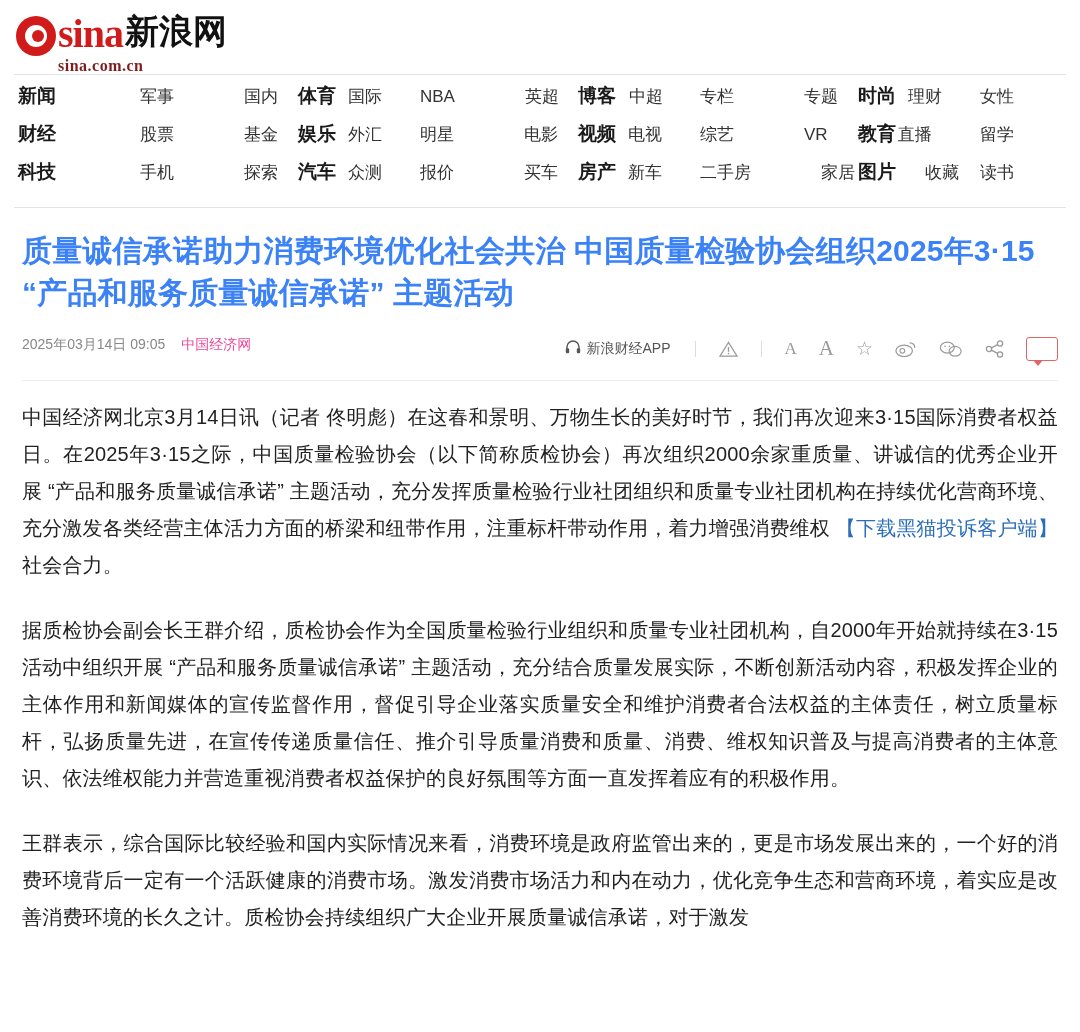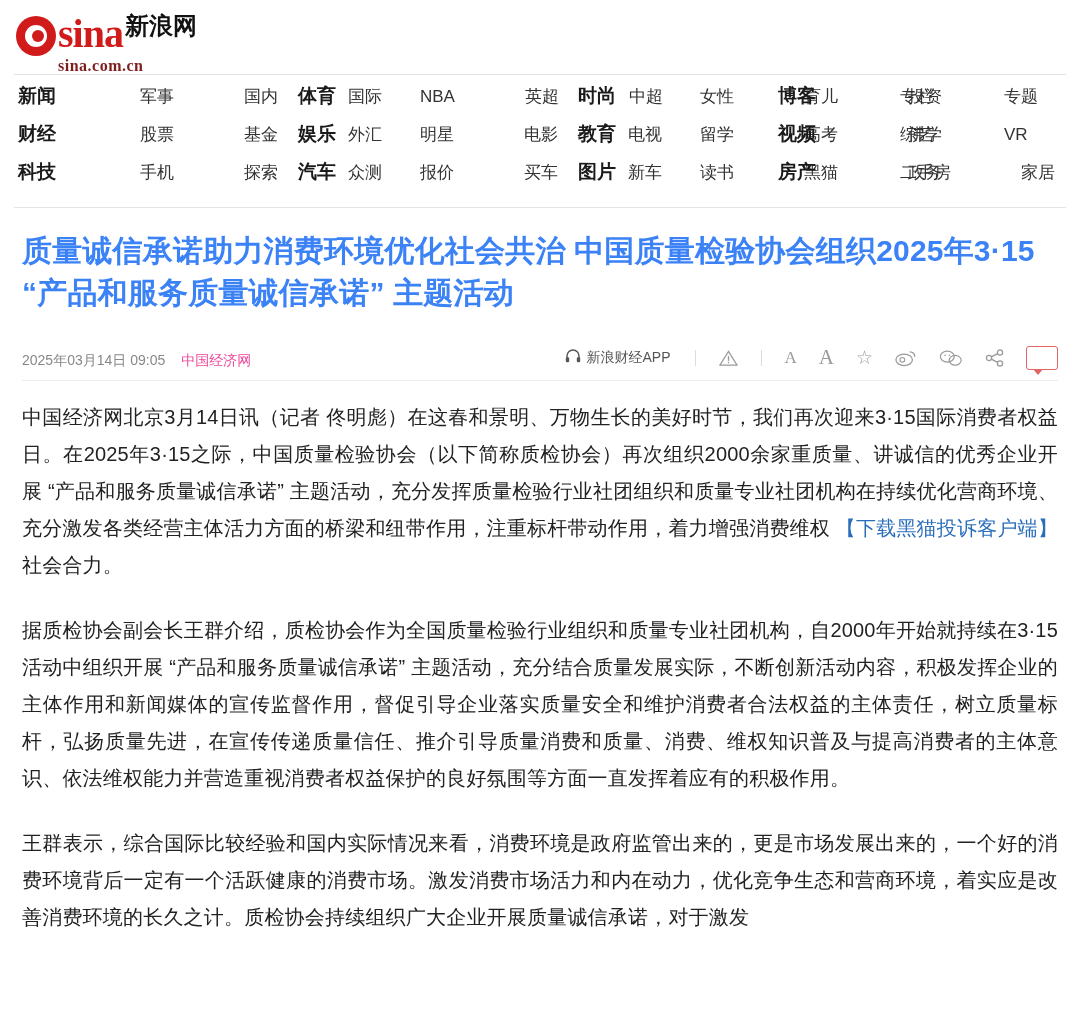--- a/index.html
+++ b/index.html
@@ -68,21 +68,21 @@
   }
   .logo-main {
     font-family: "Liberation Serif", serif;
     font-weight: bold;
     font-size: 40px;
     letter-spacing: -1px;
     color: #d11b1b;
     display: inline-block;
   }
   .logo-cn {
-    font-size: 24px;
+    font-size: 34px;
     font-weight: bold;
     color: #111;
     display: inline-block;
     margin-left: 2px;
     vertical-align: top;
   }
   .logo-domain {
     font-family: "Liberation Serif", serif;
     font-size: 16px;
     color: #7f1d1d;
@@ -138,21 +138,21 @@
     line-height: 42px;
     font-weight: bold;
     color: #3b82f6;
     margin: 22px 0 0 0;
     letter-spacing: 0.2px;
   }
 
   
   .meta-bar {
     display: flex;
-    align-items: flex-end;
+    align-items: flex-start;
     margin-top: 22px;
     padding-bottom: 10px;
     border-bottom: 1px solid #ededed;
     height: 34px;
   }
   .meta-left {
     display: flex;
     align-items: center;
     font-size: 14px;
     color: #888;
@@ -285,59 +285,59 @@
         <span class="nav-link">电视</span>
       </div>
       <div class="nav-row">
         <span class="nav-head">汽车</span>
         <span class="nav-link">报价</span>
         <span class="nav-link">买车</span>
         <span class="nav-link">新车</span>
       </div>
     </div>
 
+    <div class="nav-col c3">
+      <div class="nav-row">
+        <span class="nav-head">博客</span>
+        <span class="nav-link">专栏</span>
+        <span class="nav-link">专题</span>
+        <span class="nav-link">理财</span>
+      </div>
+      <div class="nav-row">
+        <span class="nav-head">视频</span>
+        <span class="nav-link">综艺</span>
+        <span class="nav-link">VR</span>
+        <span class="nav-link">直播</span>
+      </div>
+      <div class="nav-row">
+        <span class="nav-head">房产</span>
+        <span class="nav-link">二手房</span>
+        <span class="nav-link">家居</span>
+        <span class="nav-link">收藏</span>
+      </div>
+    </div>
+
     <div class="nav-col c4">
       <div class="nav-row">
         <span class="nav-head">时尚</span>
         <span class="nav-link">女性</span>
         <span class="nav-link">育儿</span>
         <span class="nav-link">投资</span>
       </div>
       <div class="nav-row">
         <span class="nav-head">教育</span>
         <span class="nav-link">留学</span>
         <span class="nav-link">高考</span>
         <span class="nav-link">佛学</span>
       </div>
       <div class="nav-row">
         <span class="nav-head">图片</span>
         <span class="nav-link">读书</span>
         <span class="nav-link">黑猫</span>
         <span class="nav-link">政务</span>
-      </div>
-    </div>
-
-    <div class="nav-col c3">
-      <div class="nav-row">
-        <span class="nav-head">博客</span>
-        <span class="nav-link">专栏</span>
-        <span class="nav-link">专题</span>
-        <span class="nav-link">理财</span>
-      </div>
-      <div class="nav-row">
-        <span class="nav-head">视频</span>
-        <span class="nav-link">综艺</span>
-        <span class="nav-link">VR</span>
-        <span class="nav-link">直播</span>
-      </div>
-      <div class="nav-row">
-        <span class="nav-head">房产</span>
-        <span class="nav-link">二手房</span>
-        <span class="nav-link">家居</span>
-        <span class="nav-link">收藏</span>
       </div>
     </div>
 
   </div>
 
   <div class="article">
 
     <h1 class="headline">质量诚信承诺助力消费环境优化社会共治 中国质量检验协会组织2025年3·15 “产品和服务质量诚信承诺” 主题活动</h1>
 
     <div class="meta-bar">

